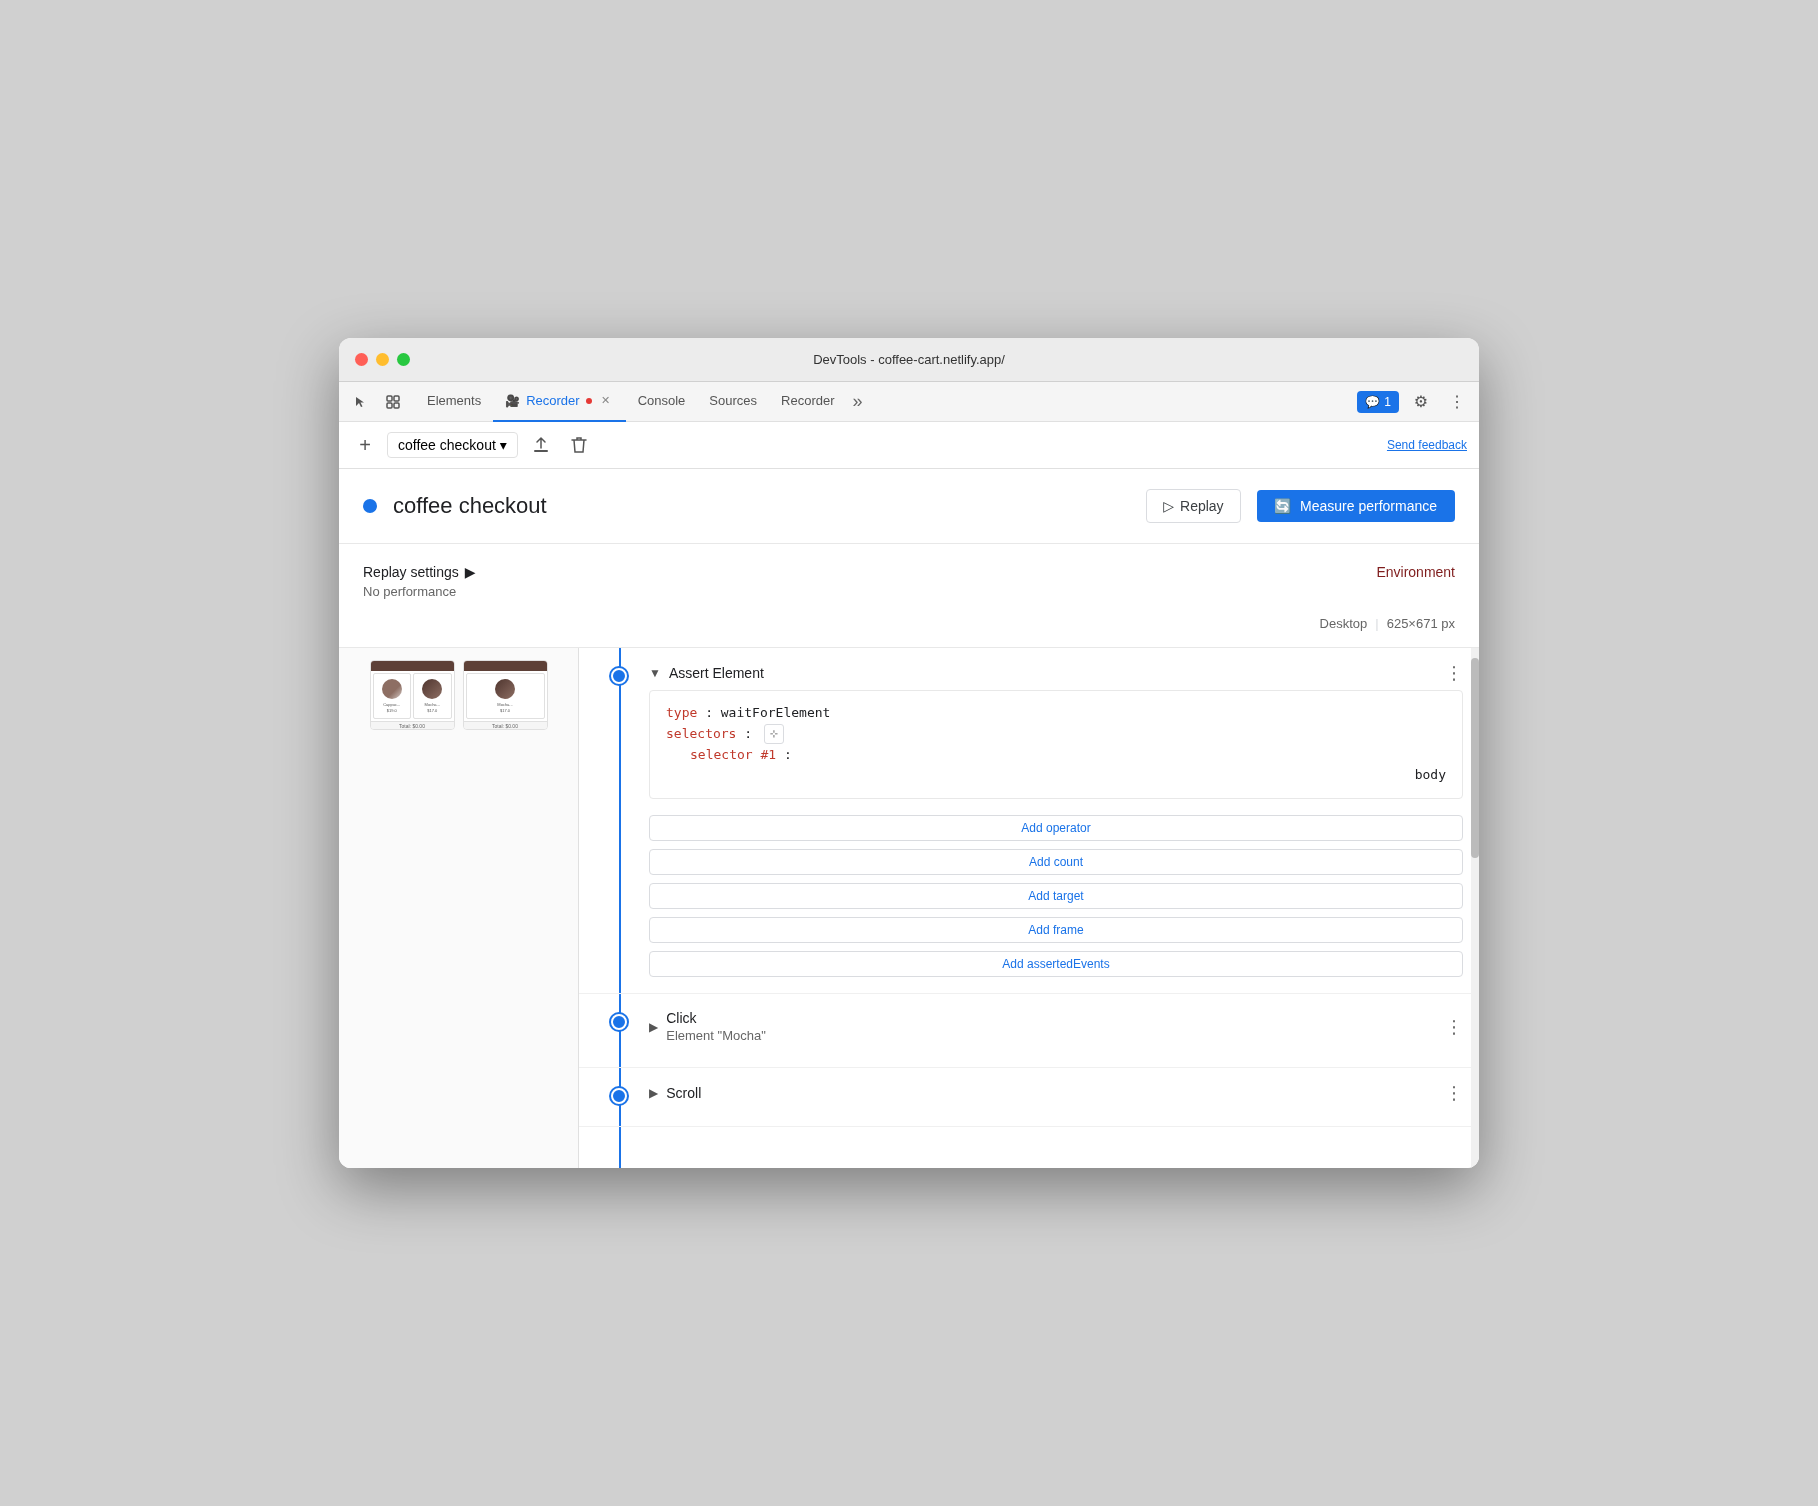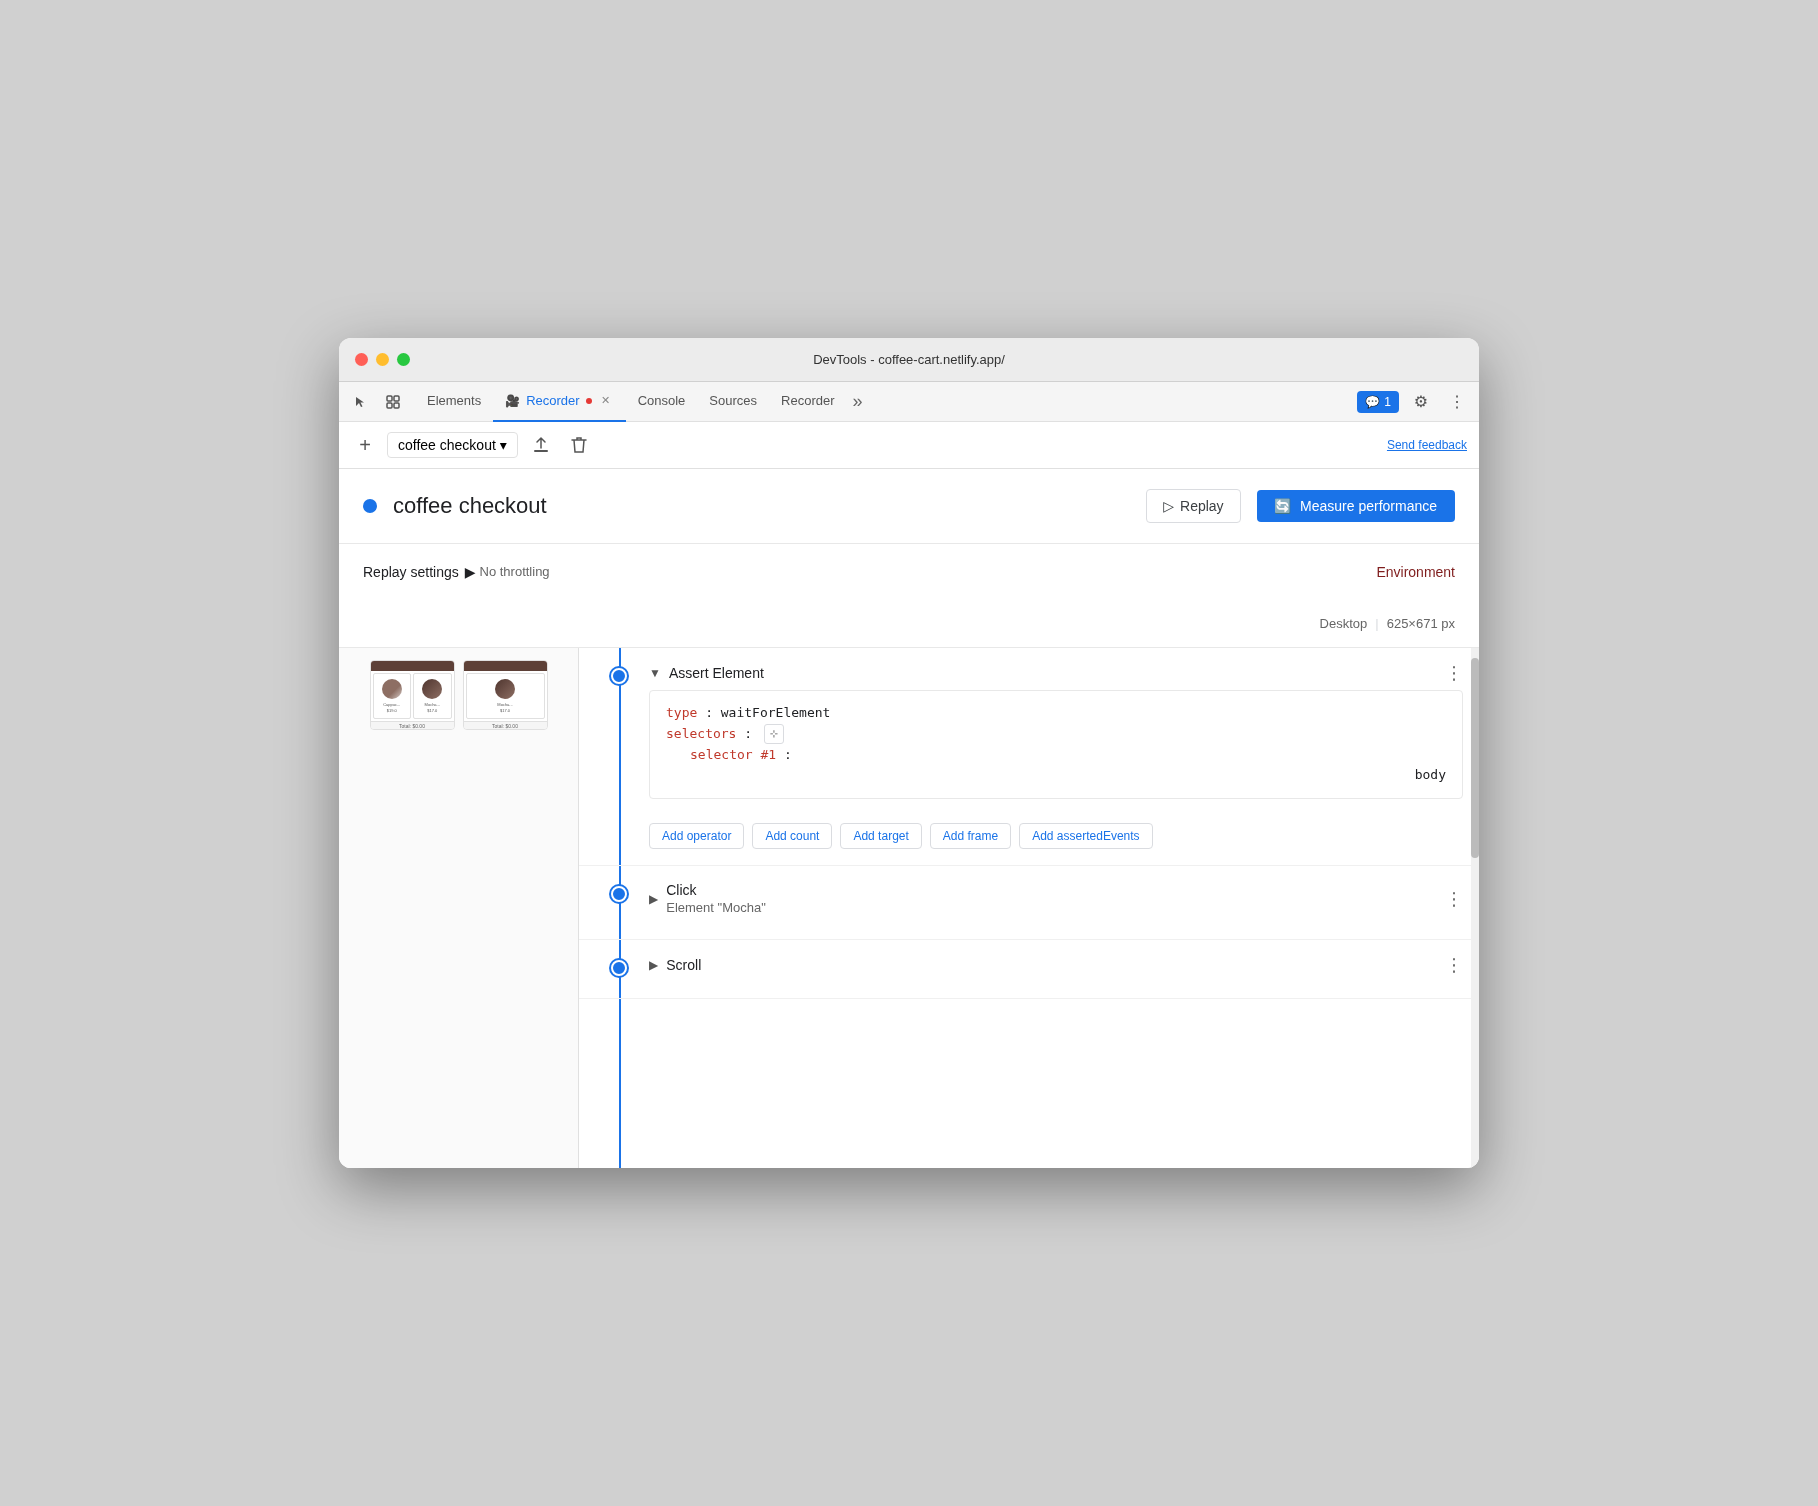--- a/index.html
+++ b/index.html
@@ -244,21 +244,21 @@
     
     .settings-area {
       display: flex;
       justify-content: space-between;
       align-items: flex-start;
       padding: 20px 24px 16px;
       border-bottom: 1px solid #e8e8e8;
     }
     .replay-settings {
       display: flex;
-      flex-direction: row;
+      flex-direction: column;
       gap: 4px;
     }
     .replay-settings-title {
       display: flex;
       align-items: center;
       gap: 6px;
       font-size: 14px;
       font-weight: 500;
       color: #202124;
       cursor: pointer;
@@ -436,21 +436,22 @@
       font-size: 10px;
       vertical-align: middle;
       margin-left: 4px;
       color: #555;
       font-family: sans-serif;
     }
     .step-actions {
       display: flex;
       flex-wrap: wrap;
       gap: 8px;
-      margin-top: 24px;
+      margin-top: 16px;
+      flex-direction: column;
     }
     .action-btn {
       border: 1px solid #dadce0;
       border-radius: 4px;
       padding: 5px 12px;
       font-size: 12px;
       color: #1a73e8;
       cursor: pointer;
       background: #fff;
       font-weight: 500;
@@ -572,21 +573,21 @@
         <span>Measure performance</span>
       </button>
     </div>
 
     <div class="settings-area">
       <div class="replay-settings">
         <div class="replay-settings-title">
           <span>Replay settings</span>
           <span>▶</span>
         </div>
-        <div class="replay-settings-subtitle">No throttling</div>
+        <div class="replay-settings-subtitle">No performance</div>
       </div>
       <div class="environment-info">
         <div class="environment-title">Environment</div>
         <div class="environment-details">
           <span>Desktop</span>
           <span class="env-separator">|</span>
           <span>625×671 px</span>
         </div>
       </div>
     </div>

